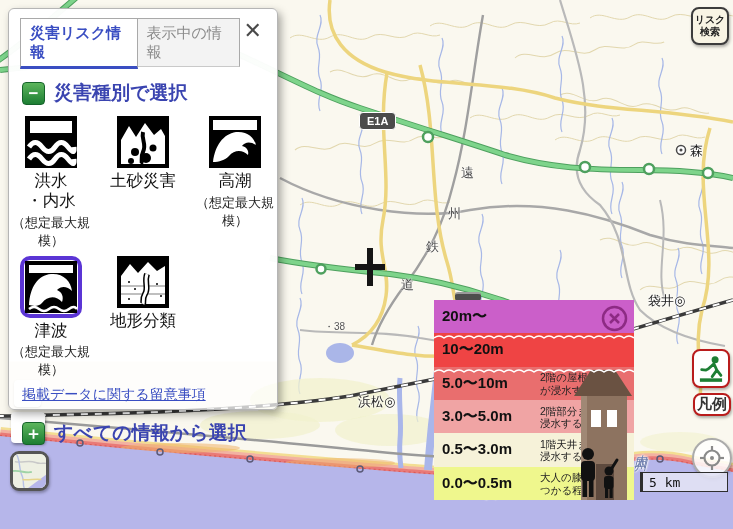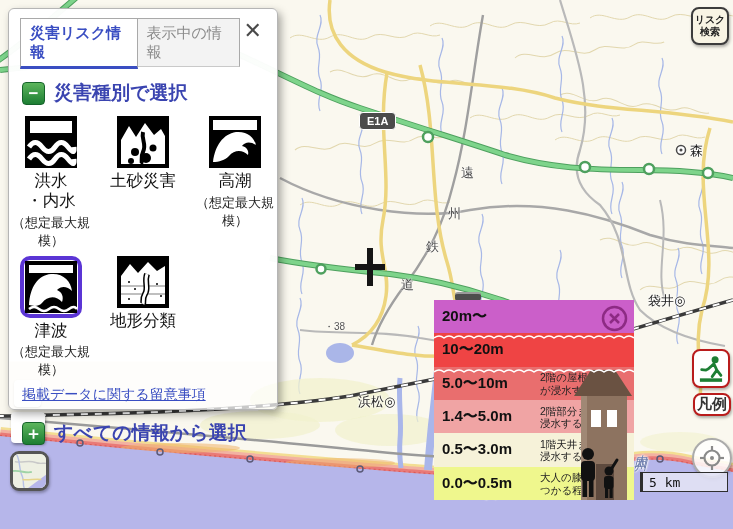--- a/index.html
+++ b/index.html
@@ -346,21 +346,21 @@
       <div class="wavy"><svg width="200" height="9" viewBox="0 0 200 9">
             <path d="M0,5 q5,-4 10,0 q5,-4 10,0 q5,-4 10,0 q5,-4 10,0 q5,-4 10,0 q5,-4 10,0 q5,-4 10,0 q5,-4 10,0 q5,-4 10,0 q5,-4 10,0 q5,-4 10,0 q5,-4 10,0 q5,-4 10,0 q5,-4 10,0 q5,-4 10,0 q5,-4 10,0 q5,-4 10,0 q5,-4 10,0 q5,-4 10,0 q5,-4 10,0" stroke="#fff" stroke-width="1.6" fill="none"></path>
           </svg></div>
     </div>
     <div class="lrow" style="background-color: rgb(233, 110, 110);">
       <div class="llabel">5.0〜10m</div>
       <div class="ldesc pre">2階の屋根以上
 が浸水する</div>
     </div>
     <div class="lrow" style="background-color: rgb(240, 164, 164);">
-      <div class="llabel">1.4〜5.0m</div>
+      <div class="llabel">3.0〜5.0m</div>
       <div class="ldesc pre">2階部分まで
 浸水する程度</div>
     </div>
     <div class="lrow" style="background-color: rgb(246, 242, 217);">
       <div class="llabel">0.5〜3.0m</div>
       <div class="ldesc pre">1階天井まで
 浸水する程度</div>
     </div>
     <div class="lrow" style="background-color: rgb(239, 247, 141);">
       <div class="llabel">0.0〜0.5m</div>

